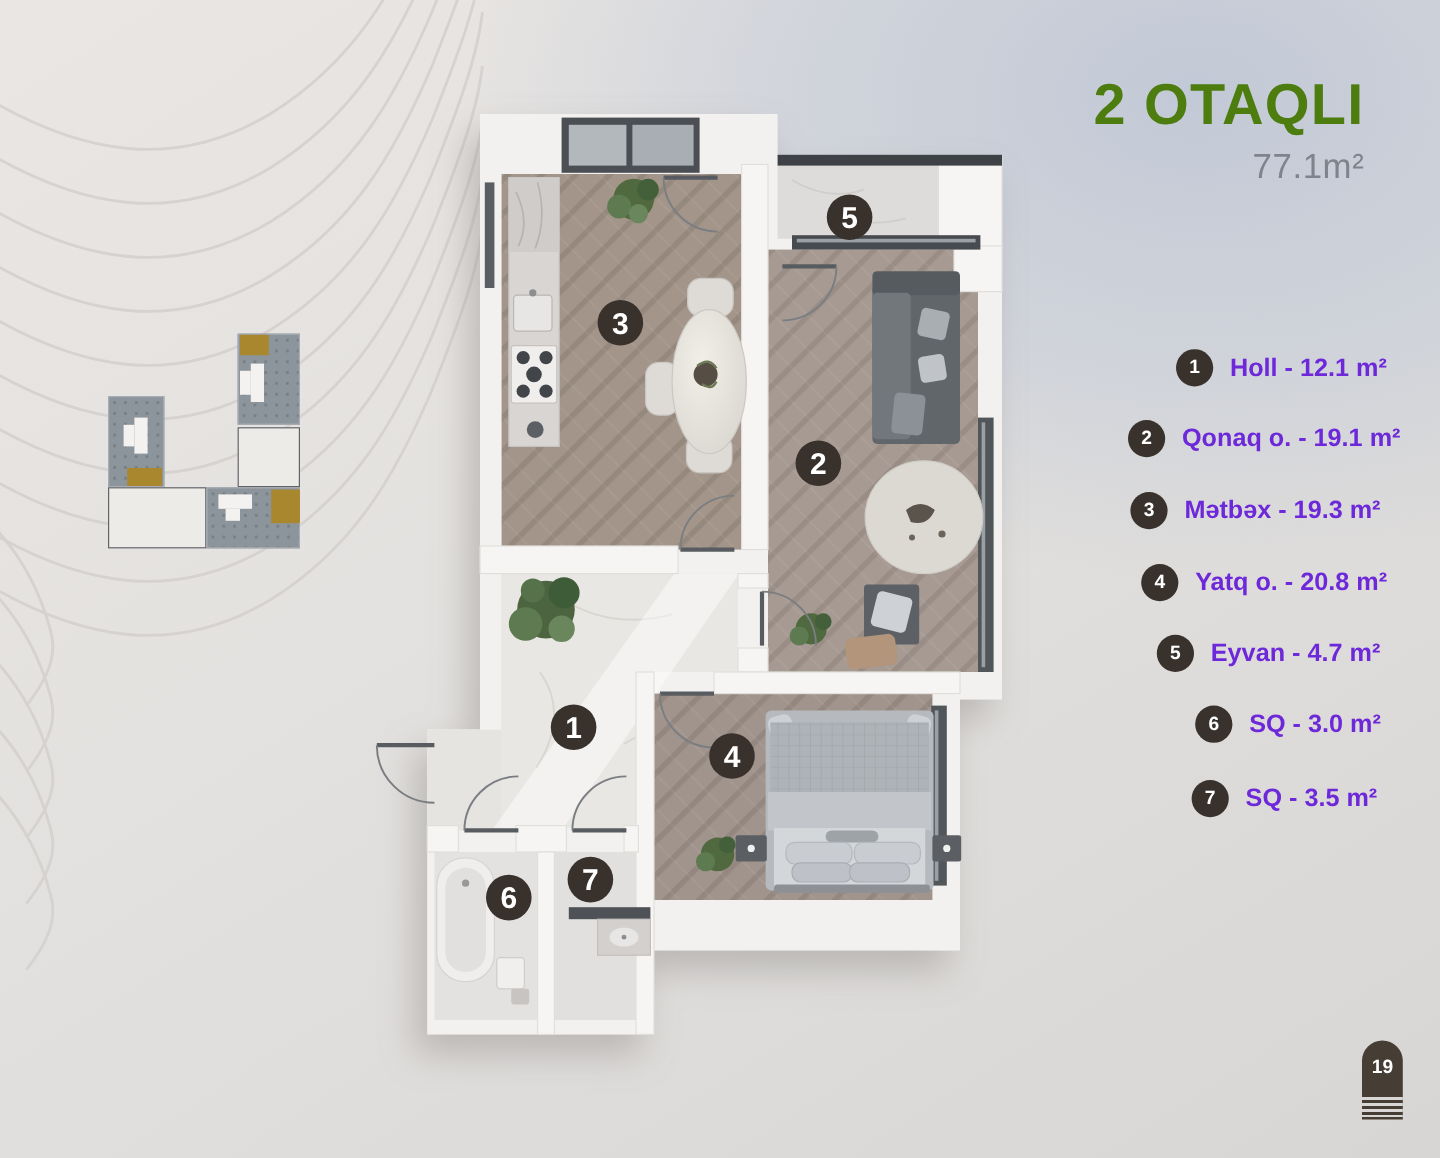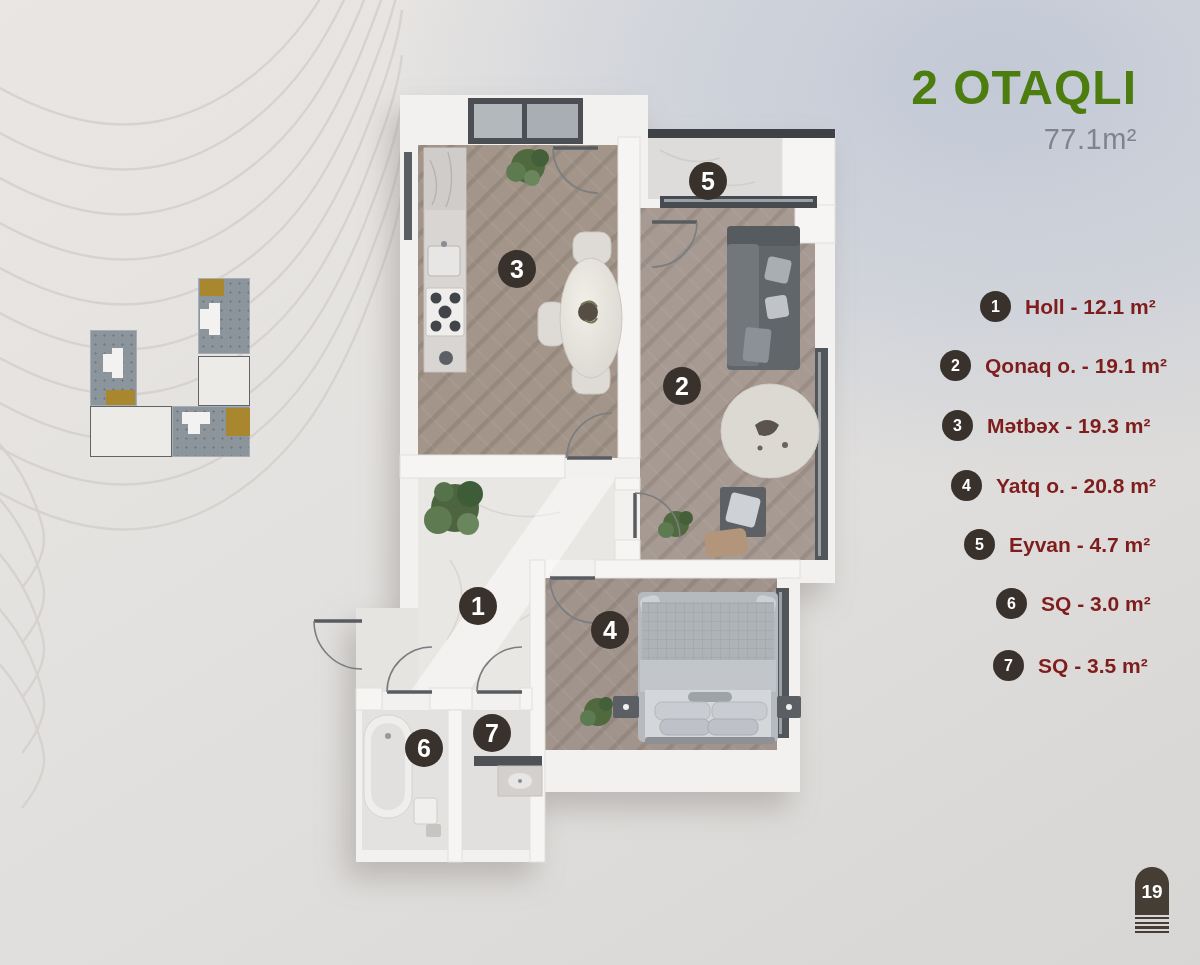--- a/index.html
+++ b/index.html
@@ -34,34 +34,34 @@
   .title-block .area{
     margin-top:8px;font-size:29px;font-weight:400;color:#7f838c;letter-spacing:.5px;
   }
   
   .legend{position:absolute;inset:0;z-index:3;pointer-events:none;}
   .legend-item{position:absolute;display:flex;align-items:center;gap:14px;white-space:nowrap;}
   .legend-item .num{
     width:31px;height:31px;border-radius:50%;background:#39322c;color:#fff;
     font-size:16px;font-weight:700;line-height:31px;text-align:center;flex:0 0 31px;
   }
-  .legend-item .lbl{font-size:21px;font-weight:700;color:#7f1d1d;}
+  .legend-item .lbl{font-size:21px;font-weight:700;color:#6d28d9;}
   .legend-item:nth-child(1){left:980px;top:291px;}
   .legend-item:nth-child(2){left:940px;top:350px;}
   .legend-item:nth-child(3){left:942px;top:410px;}
   .legend-item:nth-child(4){left:951px;top:470px;}
   .legend-item:nth-child(5){left:964px;top:529px;}
   .legend-item:nth-child(6){left:996px;top:588px;}
   .legend-item:nth-child(7){left:993px;top:650px;}
   
   .page-badge{
     position:absolute;left:1135px;top:867px;width:34px;height:66px;z-index:3;
     background:#463d35;border-radius:17px 17px 0 0;color:#fff;text-align:center;
   }
-  .page-badge .pg-num{display:block;padding-top:14px;font-size:19px;font-weight:700;}
+  .page-badge .pg-num{display:block;padding-top:14px;font-size:16px;font-weight:700;}
   .page-badge .stripes{
     position:absolute;left:0;right:0;bottom:2px;height:19px;
     background:repeating-linear-gradient(to bottom, transparent 0 2.5px, #d9d7d5 2.5px 4.8px);
   }
   
   .plan{position:absolute;inset:0;z-index:2;}
   .marker-num{font-family:"Liberation Sans","DejaVu Sans",sans-serif;font-size:25px;font-weight:700;fill:#ffffff;}
 </style>
 </head>
 <body>

